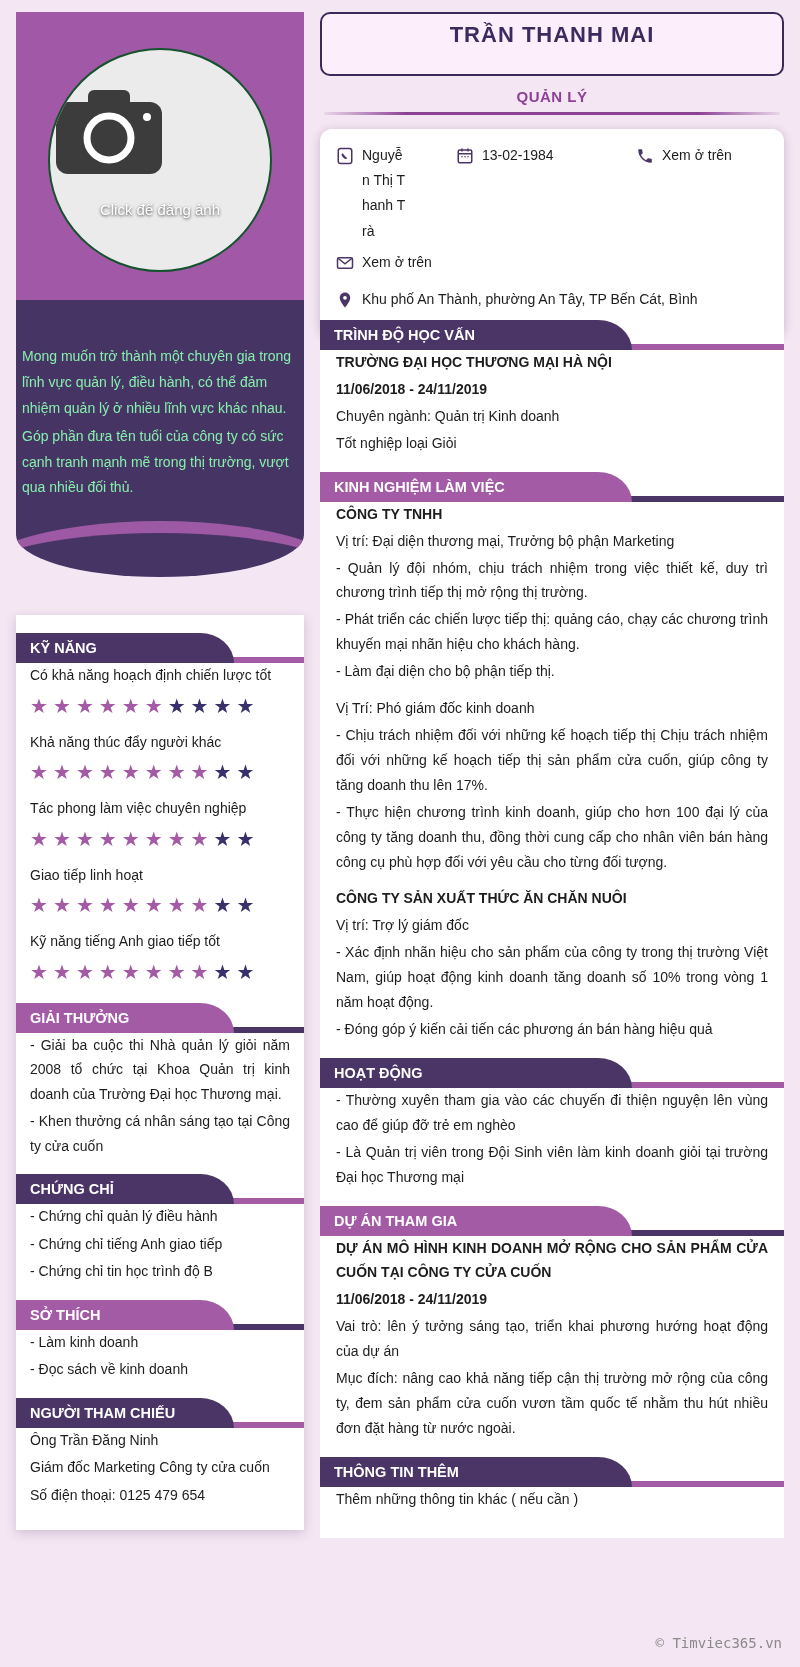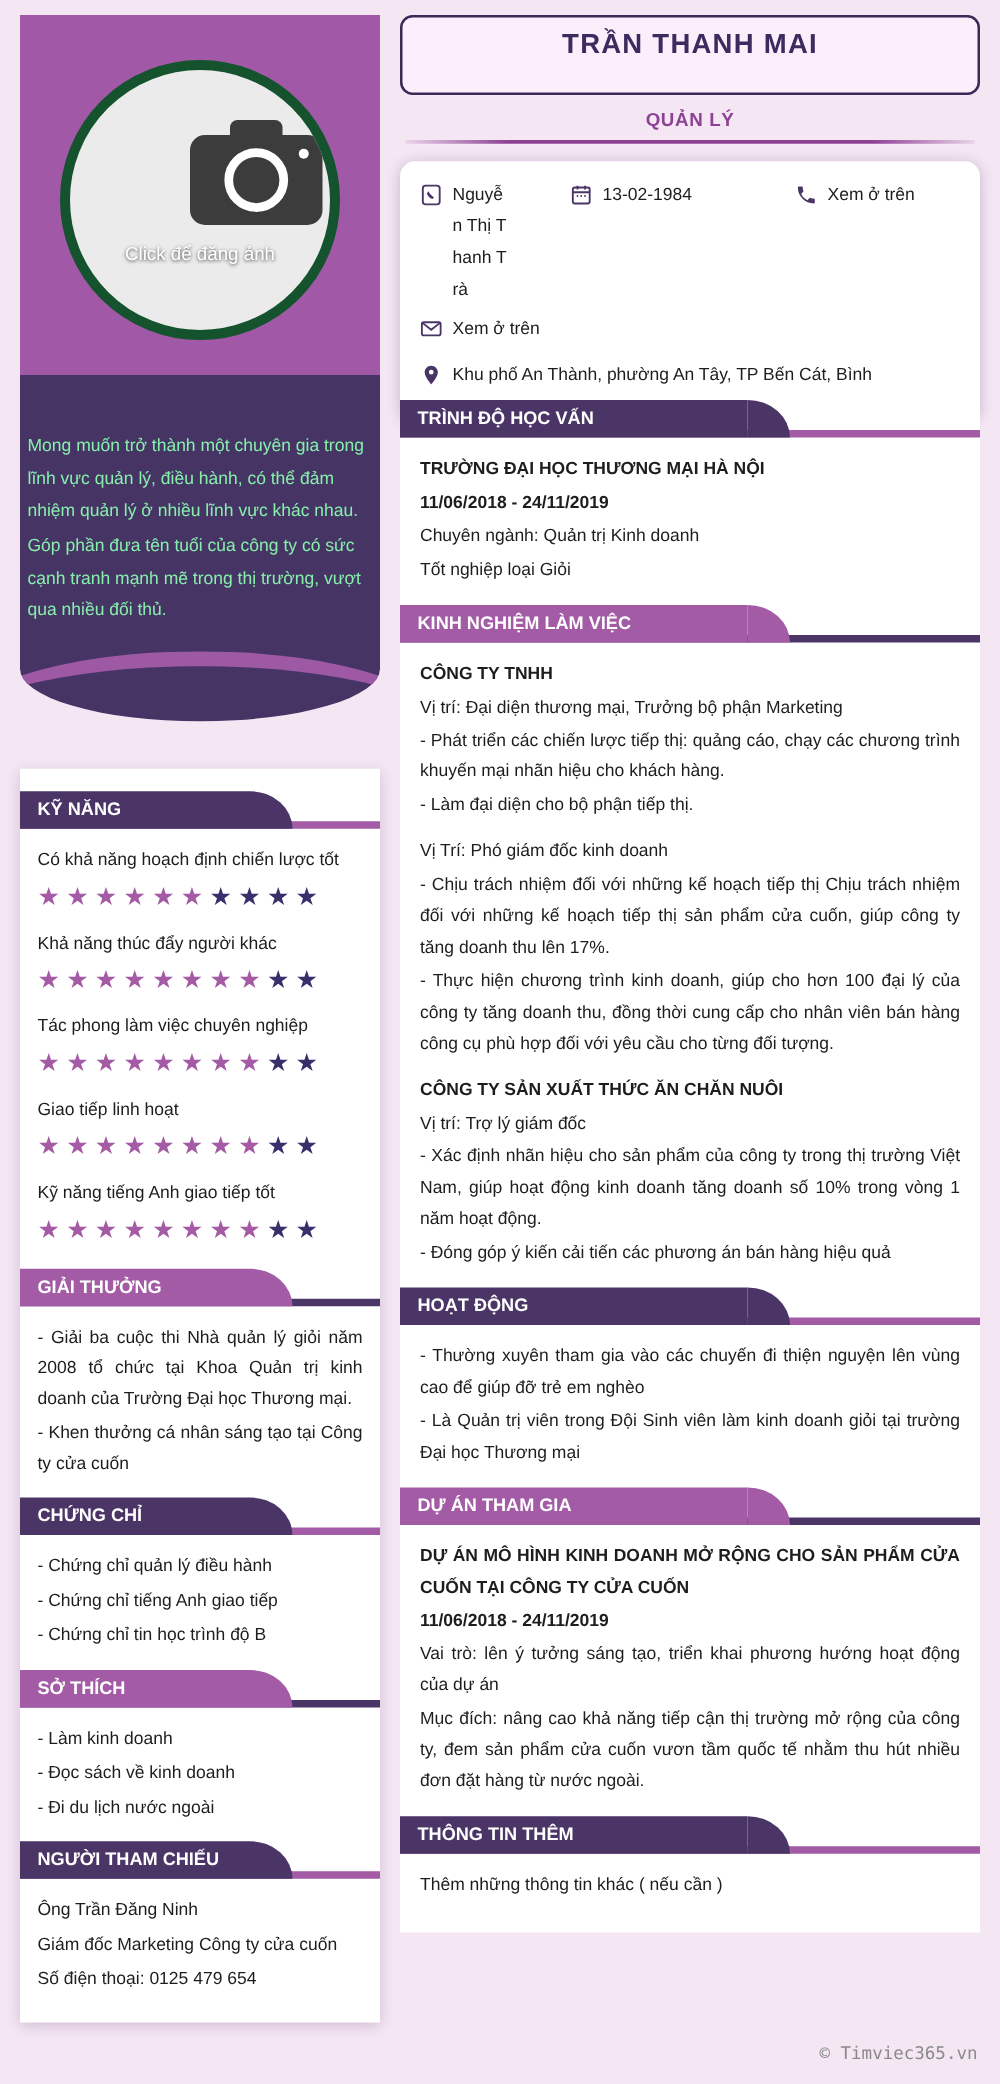--- a/index.html
+++ b/index.html
@@ -7,22 +7,22 @@
   body {
     position:relative; width:800px; height:1667px; overflow:hidden;
     background:#f4e6f3; font-family:"Liberation Sans", sans-serif; color:#1d1d1d;
   }
   
   .sidebar { position:absolute; left:16px; top:12px; width:288px; }
   .photo-wrap { background:#a159a7; height:288px; position:relative; }
   .photo-circle {
     position:absolute; left:50%; top:36px; transform:translateX(-50%);
     width:224px; height:224px; border-radius:50%;
-    background:#ebebeb; border:8px solid #14532d; cursor:pointer;
-    display:flex; flex-direction:column; align-items:flex-end; overflow:hidden;
+    background:#ebebeb; border:2px solid #14532d; cursor:pointer;
+    display:flex; flex-direction:column; align-items:flex-start; overflow:hidden;
   }
   .cam { margin-top:34px; }
   .photo-label {
     position:absolute; bottom:52px; width:100%; text-align:center;
     color:#fff; font-size:15px; text-shadow:0 1px 3px rgba(0,0,0,.75);
   }
   .objective {
     background:#463464; color:#86efac; padding:44px 6px 74px;
     font-size:14px; line-height:1.85; position:relative; overflow:hidden;
     border-radius:0 0 50% 50% / 0 0 42px 42px;
@@ -31,21 +31,21 @@
   .objective::after {
     content:''; position:absolute; left:-20%; right:-20%; bottom:-76px; height:120px;
     border-radius:50%; border-top:12px solid #9d59a4;
   }
   .left-card {
     background:#fff; margin-top:38px; padding:2px 14px 20px;
     box-shadow:0 3px 10px rgba(90,50,100,.22);
   }
   
   .sec { margin-top:16px; }
-  .sec-head { position:relative; height:30px; margin-bottom:12px; }
+  .sec-head { position:relative; height:30px; margin-bottom:0; }
   .left-card .sec-head { margin-left:-14px; margin-right:-14px; }
   .sec-head .strip { position:absolute; left:0; right:0; bottom:0; height:6px; background:var(--alt); }
   .sec-head .band {
     position:absolute; left:0; top:0; height:30px; width:64%;
     background:var(--band); color:#fff; font-weight:bold; font-size:14.5px;
     line-height:30px; padding-left:14px; white-space:nowrap;
   }
   .sec-head .tail {
     position:absolute; left:64%; top:0; width:34px; height:30px;
     background:var(--band); border-top-right-radius:100% 100%;
@@ -169,21 +169,20 @@
     </div>
 
     <div class="sec purple">
       <div class="sec-head">
         <div class="strip"></div>
         <div class="band">SỞ THÍCH</div>
         <div class="tail"></div>
       </div>
       <p class="ln">- Làm kinh doanh</p>
       <p class="ln">- Đọc sách về kinh doanh</p>
-      <p class="ln">- Đi du lịch nước ngoài</p>
     </div>
 
     <div class="sec dark">
       <div class="sec-head">
         <div class="strip"></div>
         <div class="band">NGƯỜI THAM CHIẾU</div>
         <div class="tail"></div>
       </div>
       <p class="ln">Ông Trần Đăng Ninh</p>
       <p class="ln">Giám đốc Marketing Công ty cửa cuốn</p>
@@ -262,20 +261,21 @@
     <div class="sec purple">
       <div class="sec-head">
         <div class="strip"></div>
         <div class="band">KINH NGHIỆM LÀM VIỆC</div>
         <div class="tail"></div>
       </div>
       <div class="sec-content">
         <div class="entry">
           <p class="b">CÔNG TY TNHH</p>
           <p>Vị trí: Đại diện thương mại, Trưởng bộ phận Marketing</p>
+          <p class="just">- Quản lý đội nhóm, chịu trách nhiệm trong việc thiết kế, duy trì chương trình tiếp thị mở rộng thị trường.</p>
           <p class="just">- Phát triển các chiến lược tiếp thị: quảng cáo, chạy các chương trình khuyến mại nhãn hiệu cho khách hàng.</p>
           <p class="just">- Làm đại diện cho bộ phận tiếp thị.</p>
         </div>
         <div class="entry">
           <p>Vị Trí: Phó giám đốc kinh doanh</p>
           <p class="just">- Chịu trách nhiệm đối với những kế hoạch tiếp thị Chịu trách nhiệm đối với những kế hoạch tiếp thị sản phẩm cửa cuốn, giúp công ty tăng doanh thu lên 17%.</p>
           <p class="just">- Thực hiện chương trình kinh doanh, giúp cho hơn 100 đại lý của công ty tăng doanh thu, đồng thời cung cấp cho nhân viên bán hàng công cụ phù hợp đối với yêu cầu cho từng đối tượng.</p>
         </div>
         <div class="entry">
           <p class="b">CÔNG TY SẢN XUẤT THỨC ĂN CHĂN NUÔI</p>

